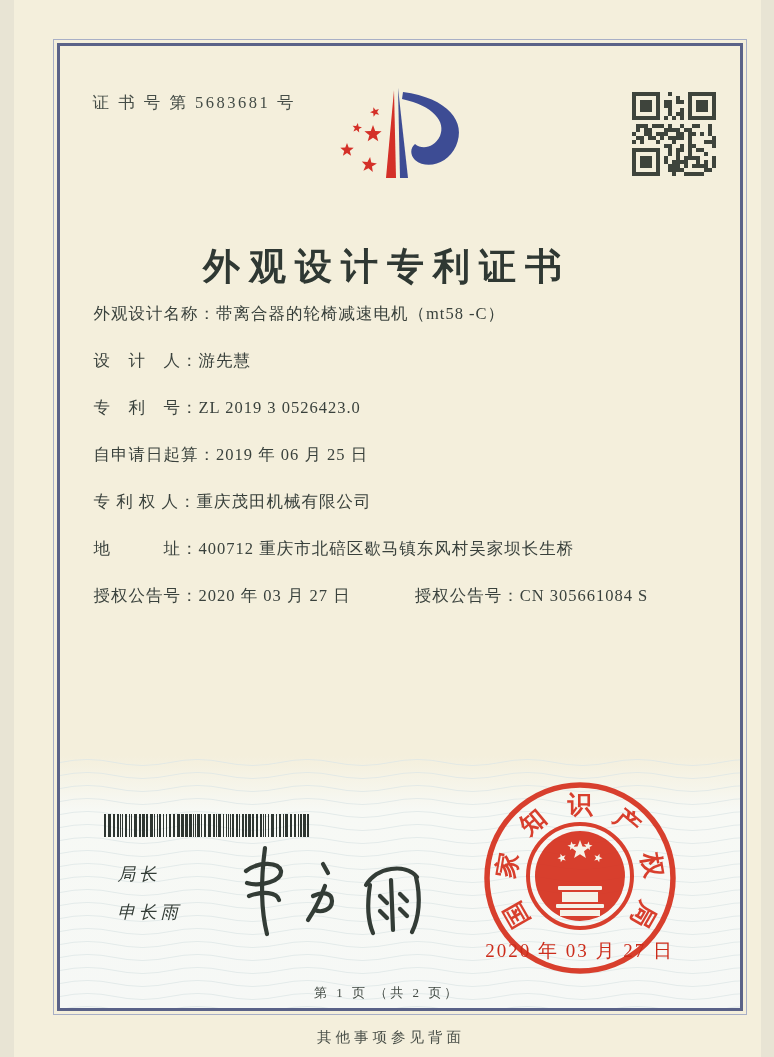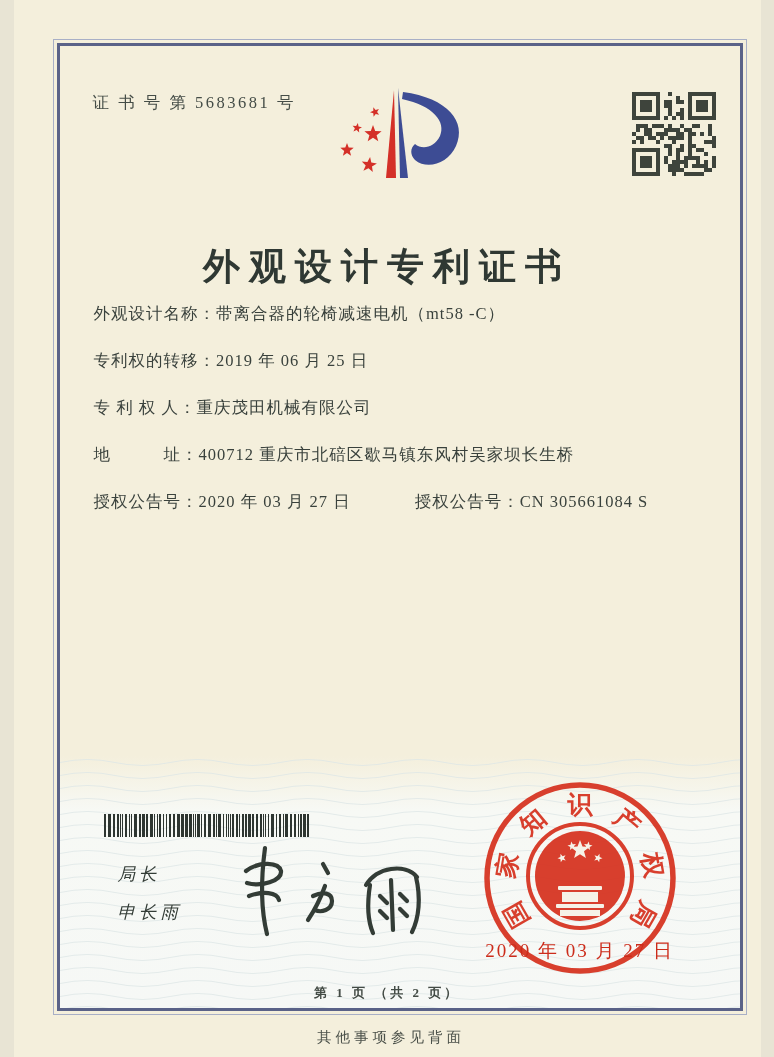--- a/index.html
+++ b/index.html
@@ -39,21 +39,21 @@
   
   .director{position:absolute;left:104px;top:862px;z-index:2;font-size:17.5px;letter-spacing:4px;color:#343d37;font-style:italic;}
   .director div{margin-bottom:14px;}
   .signature{position:absolute;left:205px;top:838px;z-index:2;}
   
   .seal{position:absolute;left:456px;top:768px;z-index:3;opacity:.92;}
   .seal-date{position:absolute;left:456px;top:938px;width:220px;text-align:center;
     font-size:19px;letter-spacing:2px;color:#cc2c1b;z-index:3;}
   
   .page-info{position:absolute;left:0;top:984px;width:100%;text-align:center;
-    font-size:13px;letter-spacing:3px;color:#434b45;z-index:2;font-weight:bold;}
+    font-size:13px;letter-spacing:3px;color:#434b45;z-index:2;}
   .back-note{position:absolute;left:4px;top:1028px;width:100%;text-align:center;
     font-size:14.5px;letter-spacing:4px;color:#4a5049;z-index:2;}
 </style>
 </head>
 <body>
 
 <div class="certificate">
 
   <div class="band">
     <svg width="680" height="255">
@@ -310,21 +310,27 @@
       </svg>
   </div>
 
   <div class="title">外观设计专利证书</div>
 
   <div class="rows">
     <div class="row">
       <span class="lab">外观设计名称：</span><span class="val">带离合器的轮椅减速电机（mt58 -C）</span>
     </div>
     <div class="row">
-      <span class="lab">专利权的转移：</span><span class="val">2019 年 06 月 25 日</span>
+      <span class="lab">设　计　人：</span><span class="val">游先慧</span>
+    </div>
+    <div class="row">
+      <span class="lab">专　利　号：</span><span class="val">ZL 2019 3 0526423.0</span>
+    </div>
+    <div class="row">
+      <span class="lab">自申请日起算：</span><span class="val">2019 年 06 月 25 日</span>
     </div>
     <div class="row">
       <span class="lab">专 利 权 人：</span><span class="val">重庆茂田机械有限公司</span>
     </div>
     <div class="row">
       <span class="lab">地　　　址：</span><span class="val">400712 重庆市北碚区歇马镇东风村吴家坝长生桥</span>
     </div>
     <div class="row">
       <span class="grp">
         <span class="lab">授权公告号：</span><span class="val">2020 年 03 月 27 日</span>

